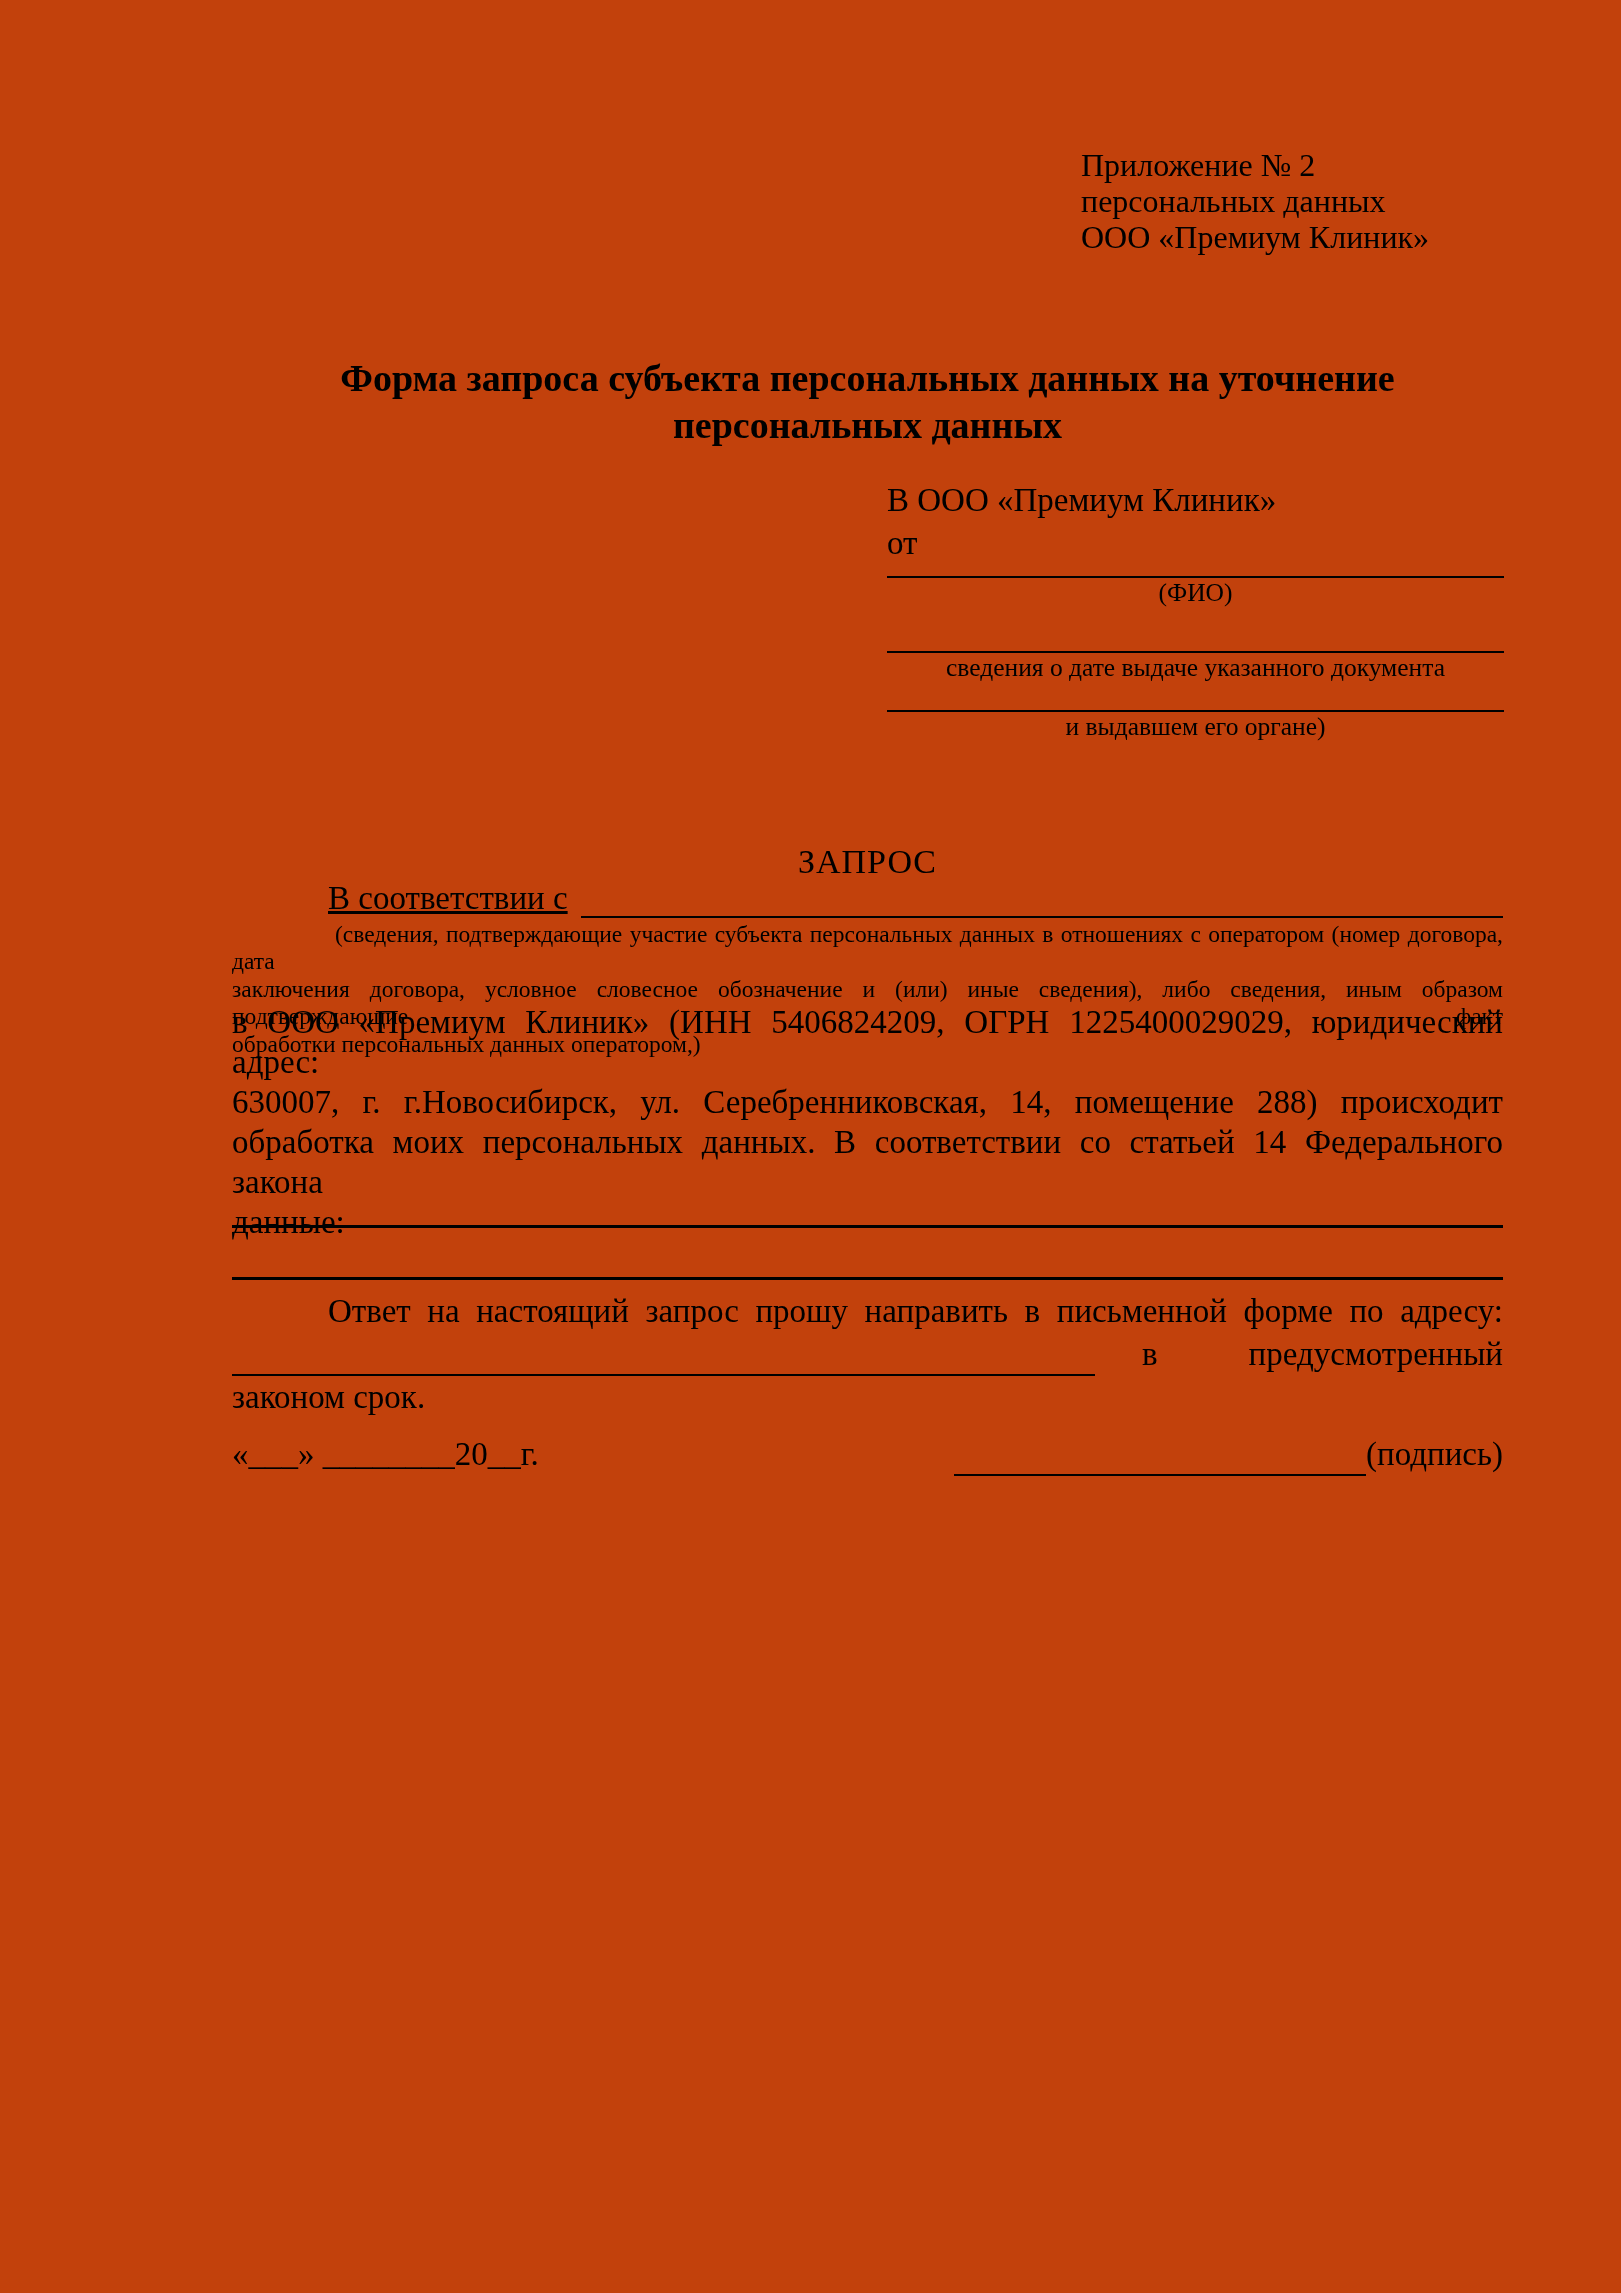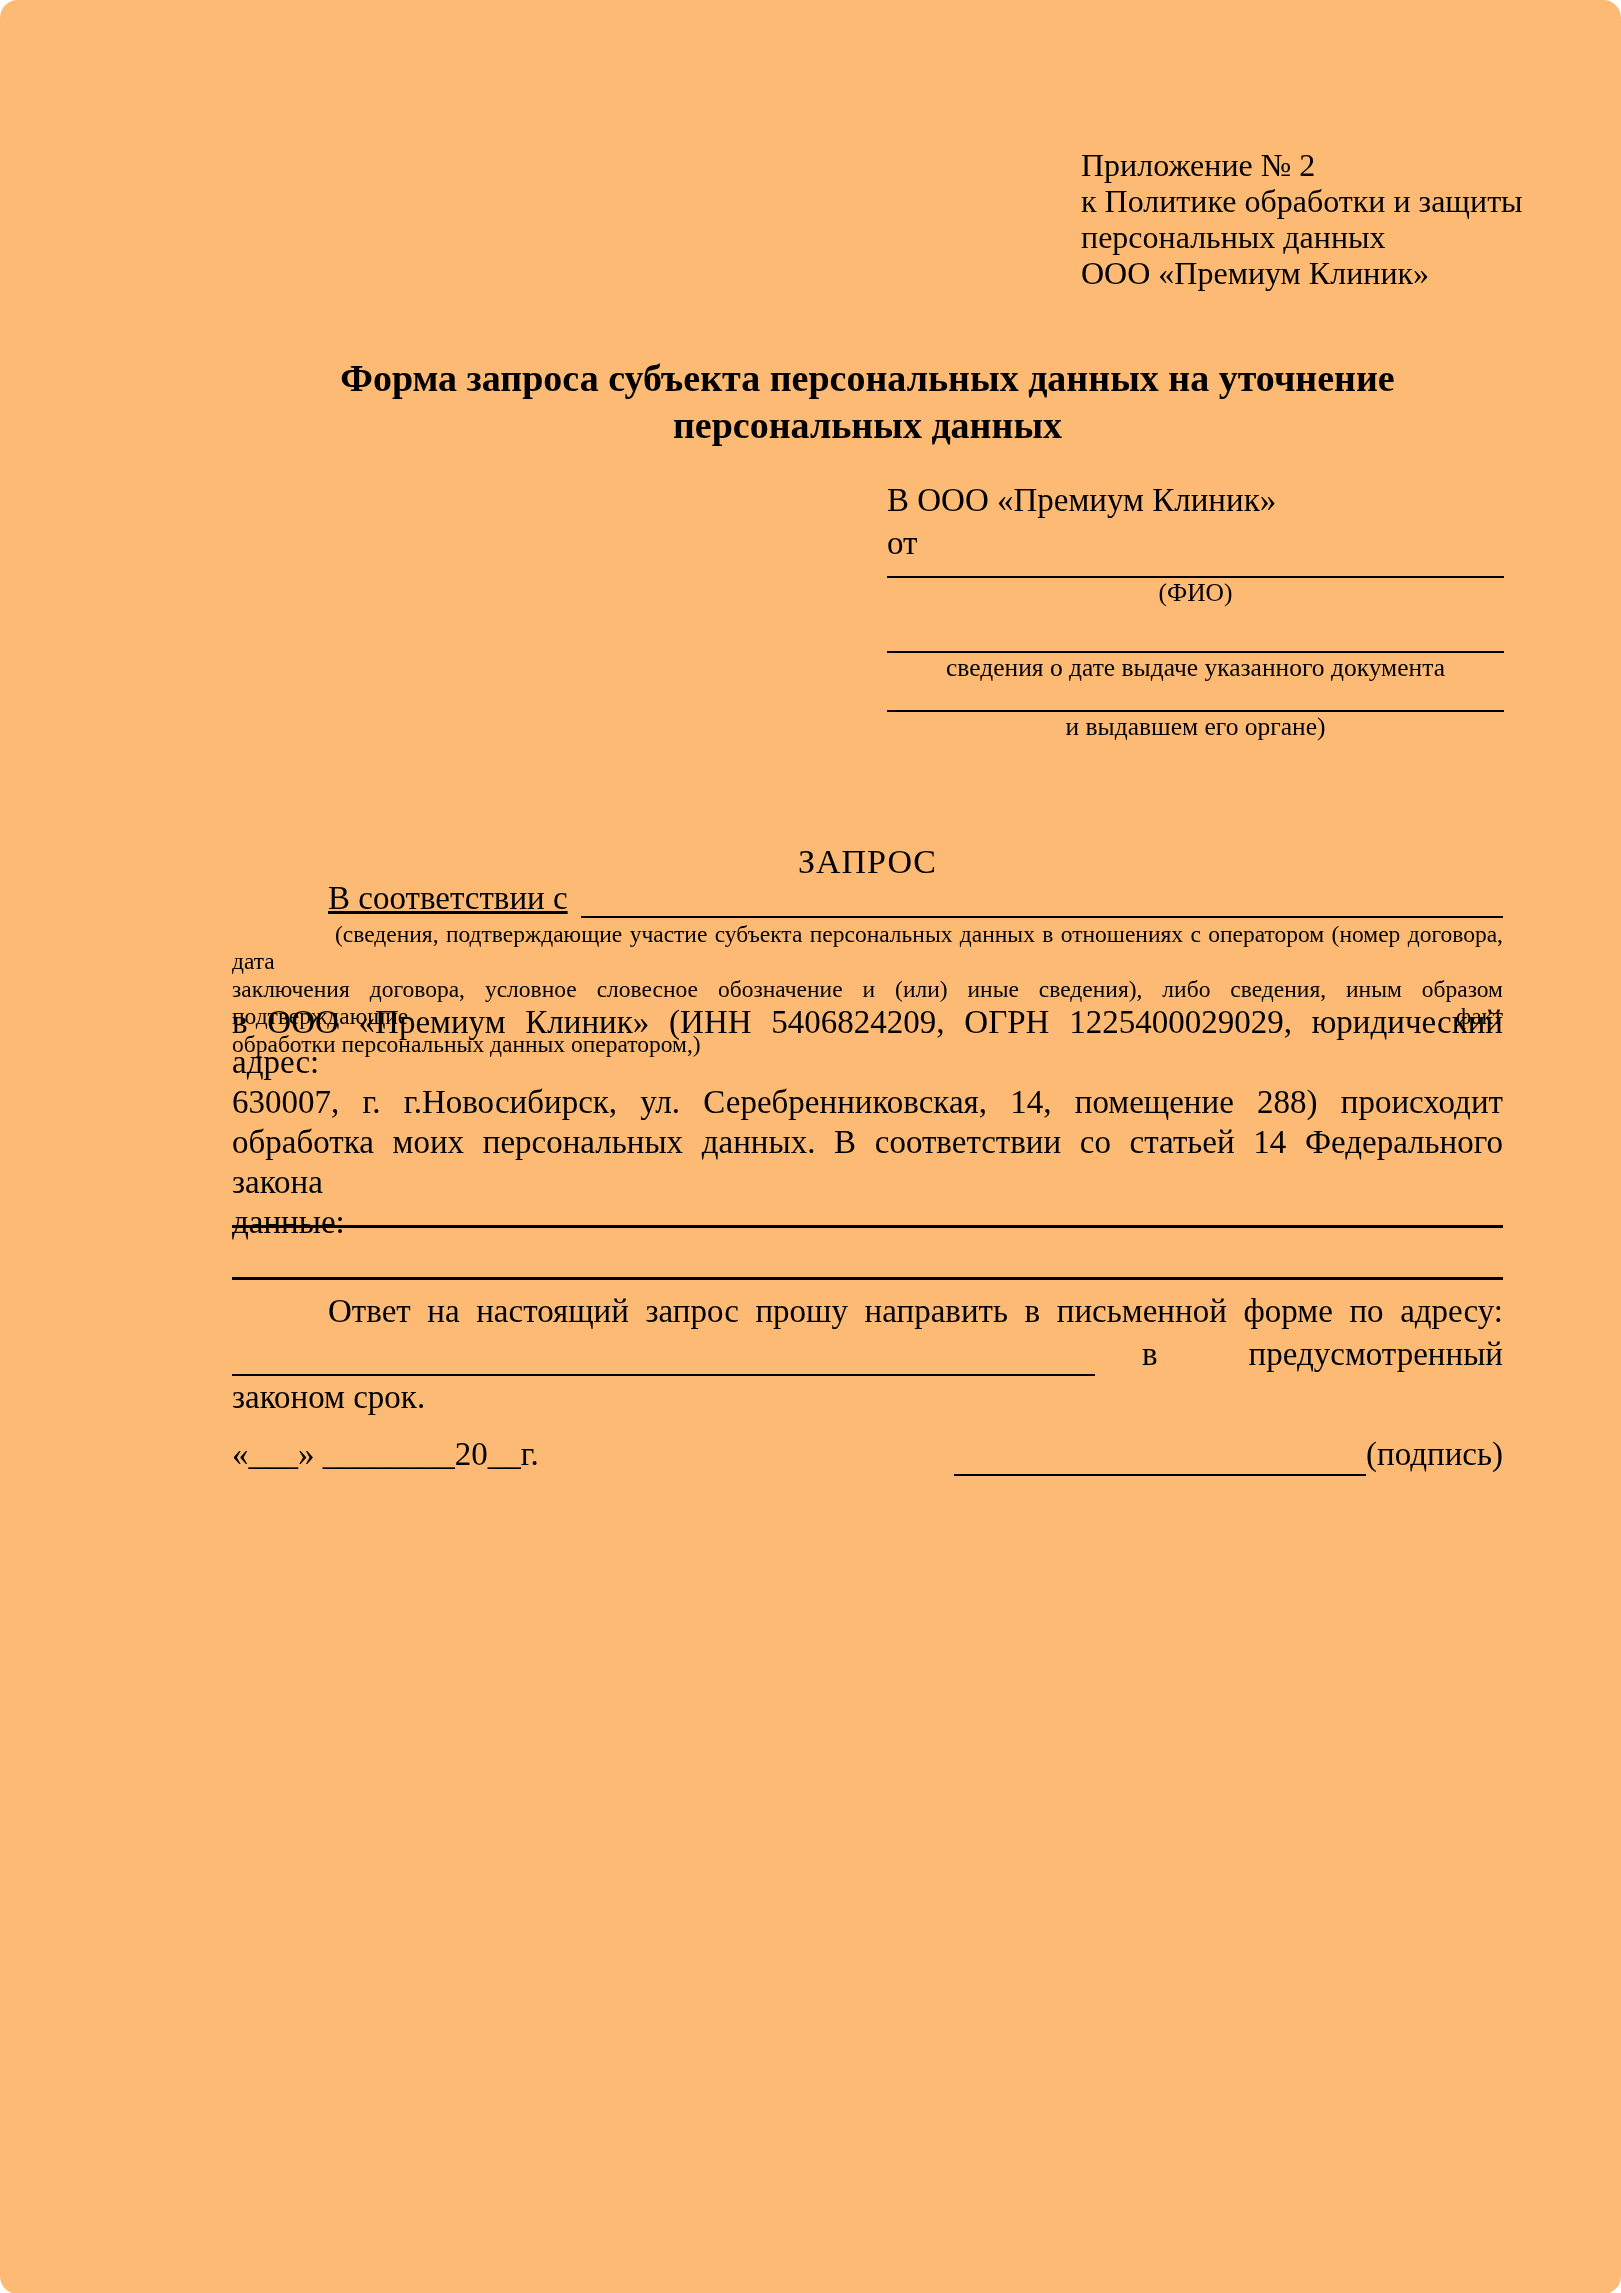--- a/index.html
+++ b/index.html
@@ -1,24 +1,23 @@
 <!DOCTYPE html>
 <html lang="ru"><head>
 <meta charset="utf-8">
 <style>
   html, body { margin: 0; padding: 0; background: #ffffff; }
   .page {
     position: relative;
     width: 1621px;
     height: 2294px;
-    background: #fdba74;
+    background: #c2410c;
     color: #000000;
     font-family: "Liberation Serif", "DejaVu Serif", serif;
     overflow: hidden;
-    border-radius: 18px;
   }
 
   
   .annex {
     position: absolute;
     left: 1081px; top: 147px;
     font-size: 32px; line-height: 36px;
     white-space: nowrap;
   }
 
@@ -117,21 +116,20 @@
     border-bottom: 2.9px solid #000;
   }
 </style>
 </head>
 <body>
 
 <div class="page">
 
   <div class="annex">
     <div>Приложение № 2</div>
-    <div>к Политике обработки и защиты</div>
     <div>персональных данных</div>
     <div>ООО «Премиум Клиник»</div>
   </div>
 
   <div class="doc-title">
     <div>Форма запроса субъекта персональных данных на уточнение</div>
     <div>персональных данных</div>
   </div>
 
   <div class="addressee">

